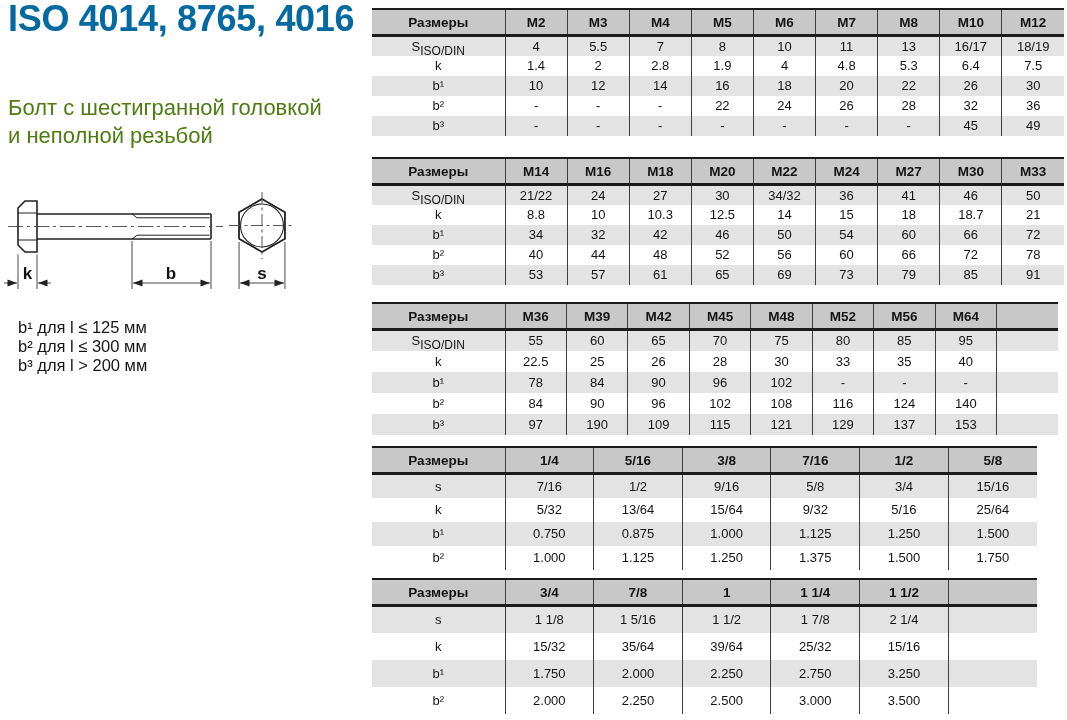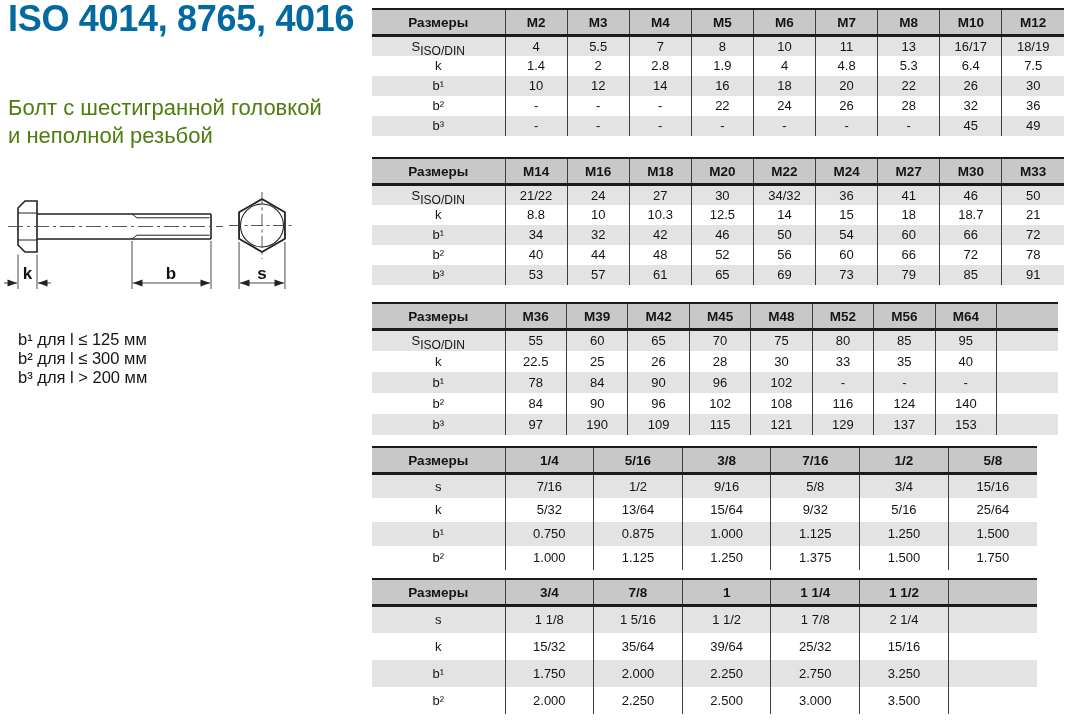--- a/index.html
+++ b/index.html
@@ -5,21 +5,21 @@
   html,body{margin:0;padding:0;background:#fff;}
   .page{position:relative;width:1067px;height:720px;background:#ffffff;overflow:hidden;
         font-family:"Liberation Sans","DejaVu Sans",sans-serif;color:#121212;}
 
   .doc-title{position:absolute;left:8px;top:2px;font-size:36px;line-height:33px;
              font-weight:bold;letter-spacing:-0.3px;color:#0369a1;}
   .doc-subtitle{position:absolute;left:8px;top:94px;font-size:22px;line-height:28px;color:#4d7c0f;}
 
   .bolt-drawing{position:absolute;left:0;top:185px;}
 
-  .notes{position:absolute;left:18px;top:330px;font-size:16.5px;line-height:19px;color:#151515;}
+  .notes{position:absolute;left:18px;top:318px;font-size:16.5px;line-height:19px;color:#151515;}
 
   .tw{position:absolute;left:372px;}
   #tw1{top:8px;width:692px;}
   #tw2{top:157px;width:692px;}
   #tw3{top:302px;width:686px;}
   #tw4{top:446px;width:665px;}
   #tw5{top:578px;width:665px;}
 
   .dim-table{width:100%;border-collapse:collapse;table-layout:fixed;
              border-top:2.5px solid #1b1b1b;color:#141414;}

